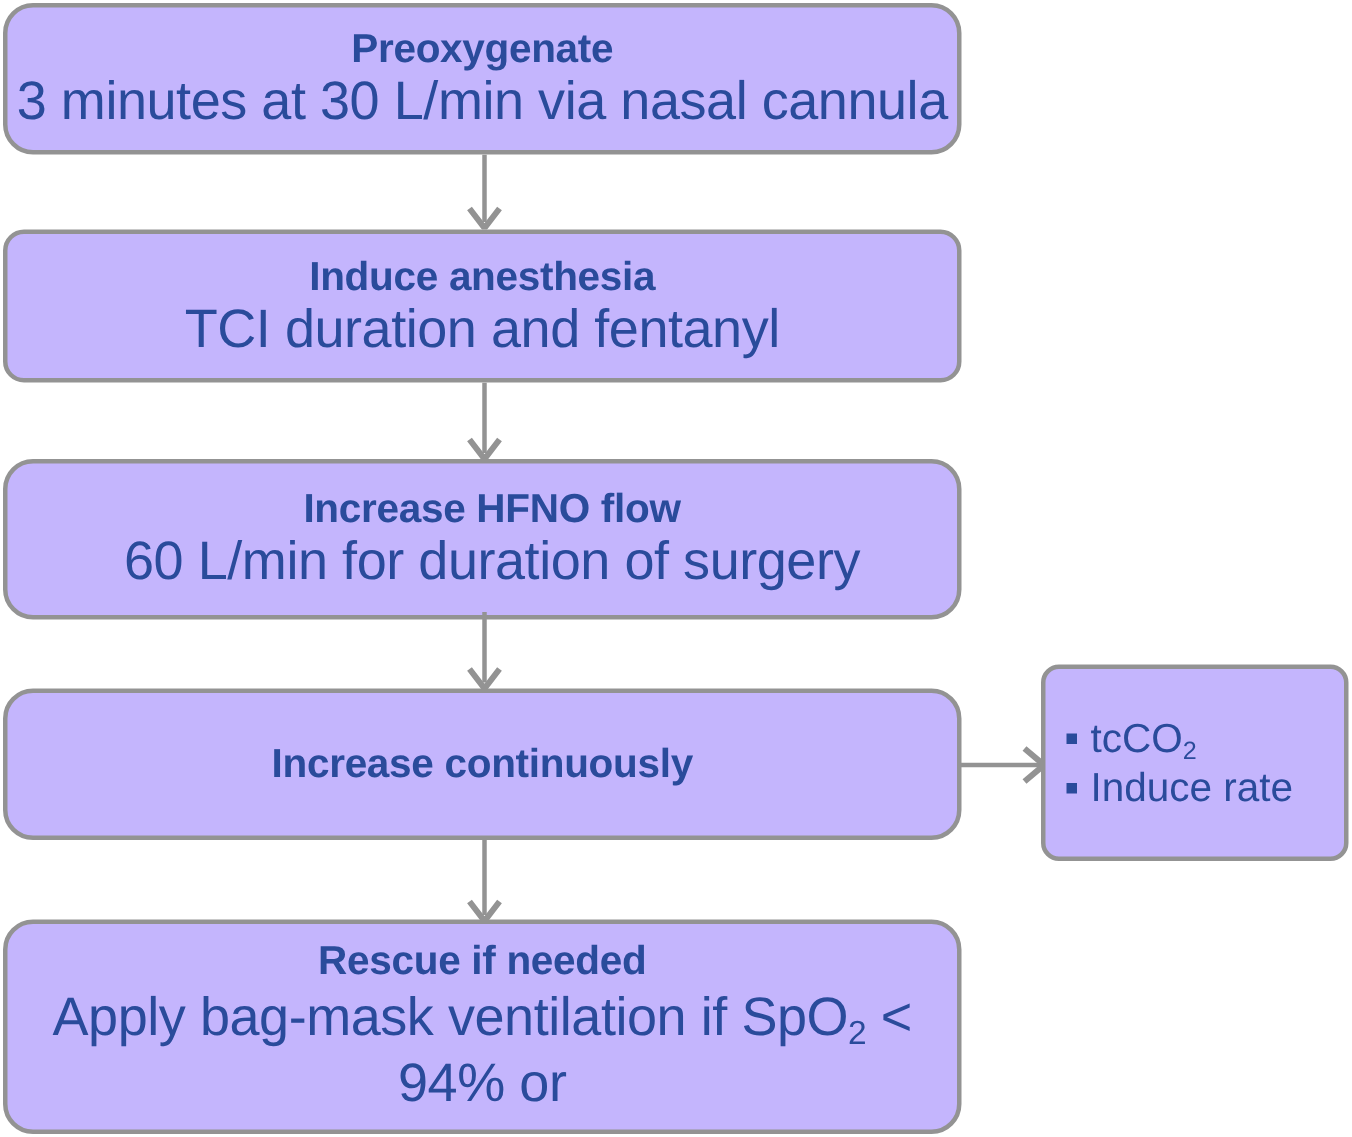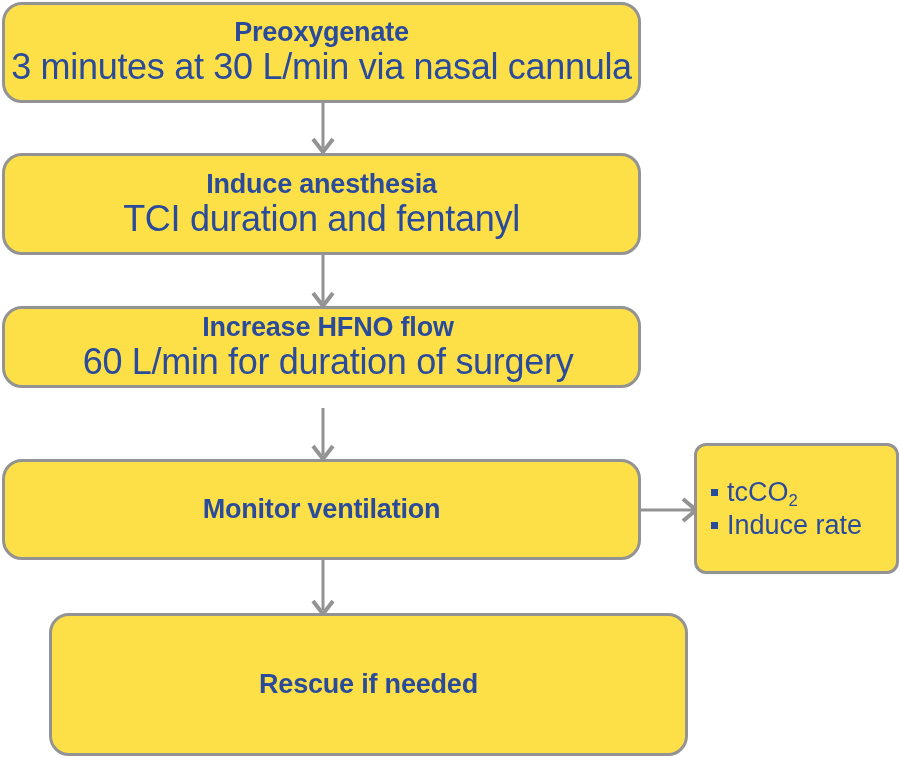--- a/index.html
+++ b/index.html
@@ -18,21 +18,21 @@
     width: 901px;
     height: 758px;
   }
 
   
   .node {
     position: absolute;
     box-sizing: border-box;
     border: 3px solid #939393;
     border-radius: 20px;
-    background: #fde047;
+    background: #c4b5fd;
     display: flex;
     flex-direction: column;
     align-items: center;
     justify-content: center;
     color: #2a4b9b;
     text-align: center;
     line-height: 1.12;
   }
   .node .title {
     font-weight: bold;
@@ -46,24 +46,24 @@
     letter-spacing: -0.3px;
   }
   .node .sub.two-line {
     line-height: 1.22;
     padding: 0 18px;
   }
 
   
   .step { left: 2px; width: 639px; }
   #node-preoxygenate { top: 2px;   height: 101px; }
-  #node-induce       { top: 153px; height: 102px; }
-  #node-increase     { top: 306px; height: 82px; padding-left: 13px; }
+  #node-induce       { top: 153px; height: 102px; border-radius: 14px; }
+  #node-increase     { top: 306px; height: 107px; padding-left: 13px; }
   #node-monitor      { top: 459px; height: 101px; }
-  #node-rescue       { top: 613px; height: 143px; margin-left: 47px; }
+  #node-rescue       { top: 613px; height: 143px; }
 
   
   #node-monitor-params {
     left: 694px;
     top: 443px;
     width: 205px;
     height: 131px;
     align-items: flex-start;
     justify-content: center;
     padding-left: 14px;
@@ -141,21 +141,21 @@
   </div>
 
   <div class="connector" id="conn-3" style="left:303px; top:408px; width:40px; height:52px;">
     <svg width="40" height="52" viewBox="0 0 40 52">
       <line x1="20" y1="0" x2="20" y2="47" stroke="#939393" stroke-width="3"></line>
       <polyline points="10,38 20,51 30,38" fill="none" stroke="#939393" stroke-width="4" stroke-linejoin="miter"></polyline>
     </svg>
   </div>
 
   <div class="node step" id="node-monitor">
-    <div class="title">Monitor ventilation</div>
+    <div class="title">Increase continuously</div>
   </div>
 
   <div class="connector" id="conn-4" style="left:640px; top:494px; width:58px; height:32px;">
     <svg width="58" height="32" viewBox="0 0 58 32">
       <line x1="0" y1="16" x2="54" y2="16" stroke="#939393" stroke-width="3"></line>
       <polyline points="43,5 56,16 43,27" fill="none" stroke="#939393" stroke-width="4" stroke-linejoin="miter"></polyline>
     </svg>
   </div>
 
   <div class="node" id="node-monitor-params">
@@ -174,16 +174,17 @@
   <div class="connector" id="conn-5" style="left:303px; top:560px; width:40px; height:55px;">
     <svg width="40" height="55" viewBox="0 0 40 55">
       <line x1="20" y1="0" x2="20" y2="50" stroke="#939393" stroke-width="3"></line>
       <polyline points="10,41 20,54 30,41" fill="none" stroke="#939393" stroke-width="4" stroke-linejoin="miter"></polyline>
     </svg>
   </div>
 
   <div class="node step" id="node-rescue">
     <div class="title">Rescue if needed</div>
     <div class="sub two-line">
+      <div><span>Apply bag-mask ventilation if SpO</span><sub>2</sub><span> &lt; 94% or</span></div>
     </div>
   </div>
 
 </div>
 
 </body></html>

